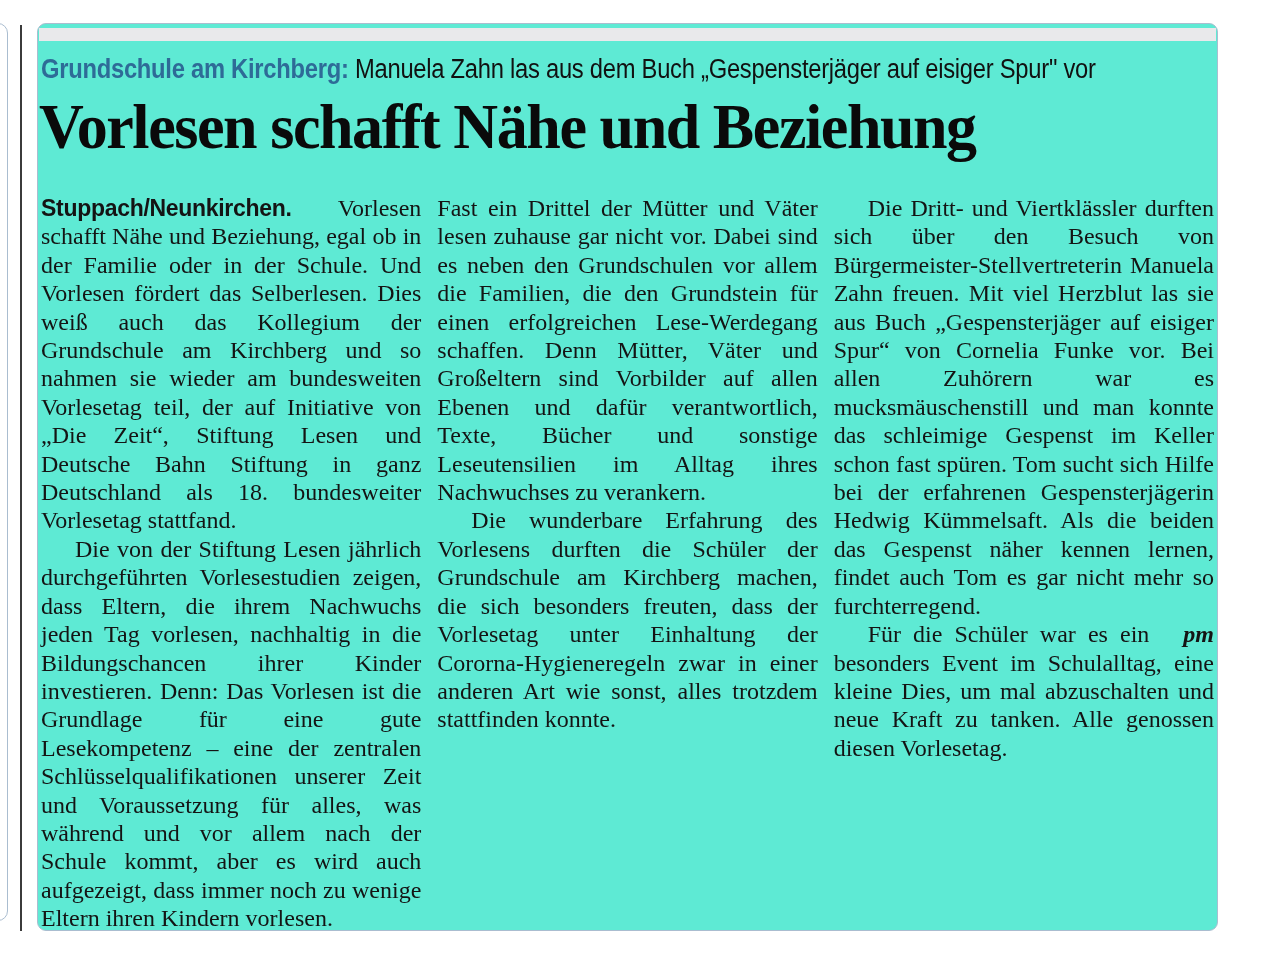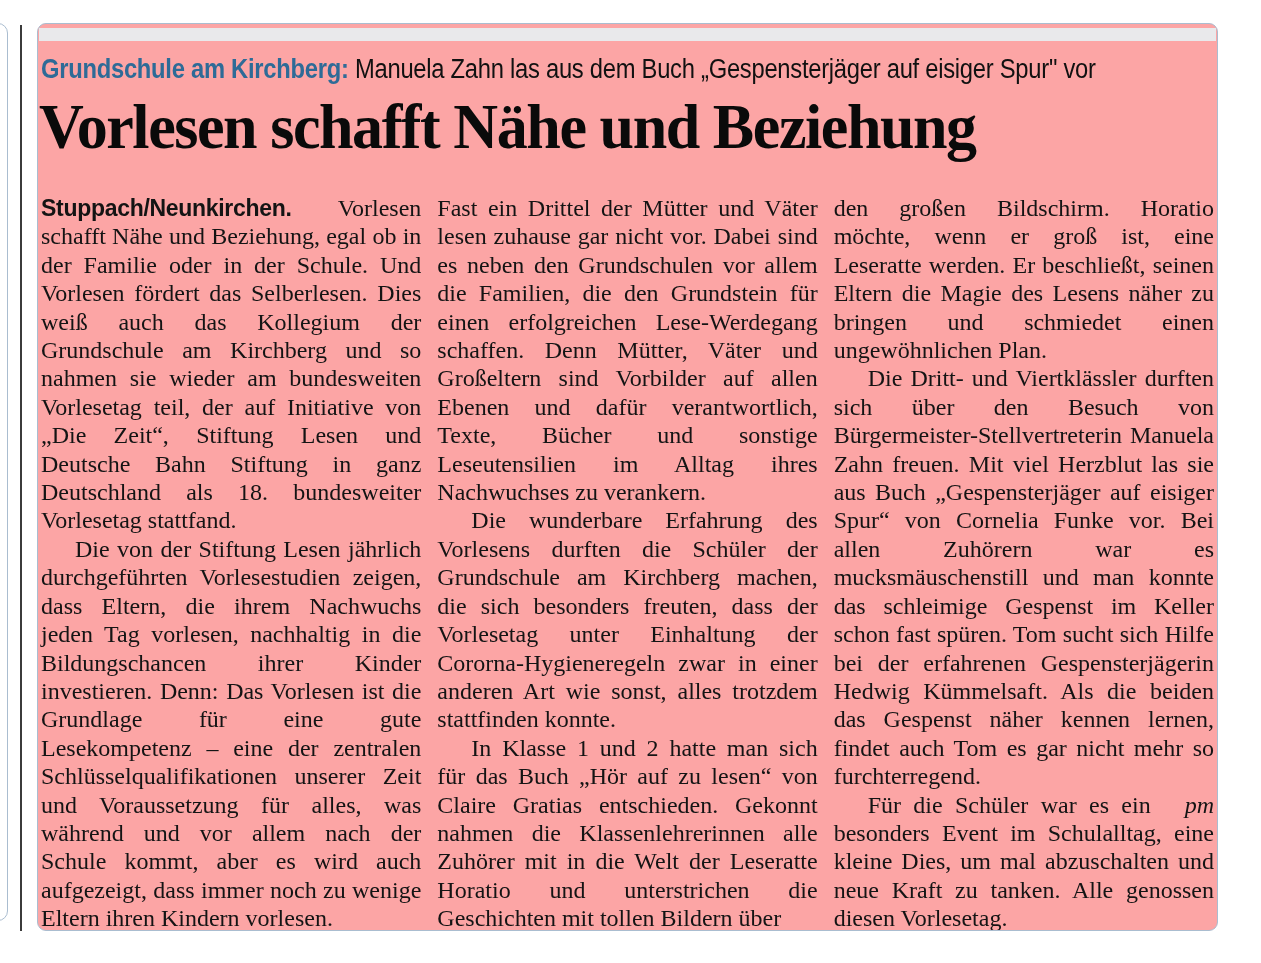--- a/index.html
+++ b/index.html
@@ -12,21 +12,21 @@
     position:absolute;left:-32px;top:23px;width:38px;height:896px;
     border:1.5px solid #aabdd0;border-radius:10px;background:#ffffff;
   }
   
   .page-rule{
     position:absolute;left:20px;top:25px;width:2px;height:906px;background:#3b3b3b;
   }
   
   .article-frame{
     position:absolute;left:37px;top:23px;width:1179px;height:906px;
-    border:1.5px solid #aabdd0;border-radius:9px;background:#fca5a5;overflow:hidden;
+    border:1.5px solid #aabdd0;border-radius:9px;background:#5eead4;overflow:hidden;
   }
   .top-band{
     position:absolute;top:4px;left:1px;right:1px;height:13px;background:#e9e9eb;
   }
   .kicker{
     position:absolute;top:29px;left:3px;white-space:nowrap;
     font-family:"Liberation Sans",sans-serif;font-size:27px;line-height:33px;color:#111;
     transform:scaleX(0.88);transform-origin:left center;letter-spacing:-0.3px;
   }
   .kicker .kicker-label{font-weight:700;}
@@ -44,21 +44,21 @@
     flex:1 1 0;min-width:0;
     font-size:24px;line-height:28.4px;color:#141414;
     text-align:justify;hyphens:auto;-webkit-hyphens:auto;
   }
   .col p{margin:0;padding:0;}
   .col p.indent{text-indent:34px;}
   .lead{
     font-family:"Liberation Sans",sans-serif;font-weight:700;font-size:23px;
     letter-spacing:-0.3px;
   }
-  .byline{float:right;font-style:italic;}
+  .byline{float:right;font-style:italic;font-weight:bold;}
 </style>
 </head>
 <body>
 
 <div class="neighbor-frame"></div>
 <div class="page-rule"></div>
 
 <div class="article-frame">
   <div class="top-band"></div>
 
@@ -73,25 +73,23 @@
     <div class="col" lang="de">
       <p>
         <span class="lead">Stuppach/Neunkirchen.</span><span> Vorlesen schafft Nähe und Beziehung, egal ob in der Familie oder in der Schule. Und Vorlesen fördert das Selberlesen. Dies weiß auch das Kollegium der Grundschule am Kirchberg und so nahmen sie wieder am bundesweiten Vorlesetag teil, der auf Initiative von „Die Zeit“, Stiftung Lesen und Deutsche Bahn Stiftung in ganz Deutschland als 18. bundesweiter Vorlesetag stattfand.</span>
       </p>
       <p class="indent">Die von der Stiftung Lesen jährlich durchgeführten Vorlesestudien zeigen, dass Eltern, die ihrem Nachwuchs jeden Tag vorlesen, nachhaltig in die Bildungschancen ihrer Kinder investieren. Denn: Das Vorlesen ist die Grundlage für eine gute Lesekompetenz – eine der zentralen Schlüsselqualifikationen unserer Zeit und Voraussetzung für alles, was während und vor allem nach der Schule kommt, aber es wird auch aufgezeigt, dass immer noch zu wenige Eltern ihren Kindern vorlesen.</p>
     </div>
 
     <div class="col" lang="de">
       <p>Fast ein Drittel der Mütter und Väter lesen zuhause gar nicht vor. Dabei sind es neben den Grundschulen vor allem die Familien, die den Grundstein für einen erfolgreichen Lese-Werdegang schaffen. Denn Mütter, Väter und Großeltern sind Vorbilder auf allen Ebenen und dafür verantwortlich, Texte, Bücher und sonstige Leseutensilien im Alltag ihres Nachwuchses zu verankern.</p>
       <p class="indent">Die wunderbare Erfahrung des Vorlesens durften die Schüler der Grundschule am Kirchberg machen, die sich besonders freuten, dass der Vorlesetag unter Einhaltung der Cororna-Hygieneregeln zwar in einer anderen Art wie sonst, alles trotzdem stattfinden konnte.</p>
-      <p class="indent">In Klasse 1 und 2 hatte man sich für das Buch „Hör auf zu lesen“ von Claire Gratias entschieden. Gekonnt nahmen die Klassenlehrerinnen alle Zuhörer mit in die Welt der Leseratte Horatio und unterstrichen die Geschichten mit tollen Bildern über</p>
     </div>
 
     <div class="col" lang="de">
-      <p>den großen Bildschirm. Horatio möchte, wenn er groß ist, eine Leseratte werden. Er beschließt, seinen Eltern die Magie des Lesens näher zu bringen und schmiedet einen ungewöhnlichen Plan.</p>
       <p class="indent">Die Dritt- und Viertklässler durften sich über den Besuch von Bürgermeister-Stellvertreterin Manuela Zahn freuen. Mit viel Herzblut las sie aus Buch „Gespensterjäger auf eisiger Spur“ von Cornelia Funke vor. Bei allen Zuhörern war es mucksmäuschenstill und man konnte das schleimige Gespenst im Keller schon fast spüren. Tom sucht sich Hilfe bei der erfahrenen Gespensterjägerin Hedwig Kümmelsaft. Als die beiden das Gespenst näher kennen lernen, findet auch Tom es gar nicht mehr so furchterregend.</p>
       <p class="indent">
         <span class="byline">pm</span><span>Für die Schüler war es ein besonders Event im Schulalltag, eine kleine Dies, um mal abzuschalten und neue Kraft zu tanken. Alle genossen diesen Vorlesetag.</span>
       </p>
     </div>
 
   </div>
 </div>
 
 </body></html>

